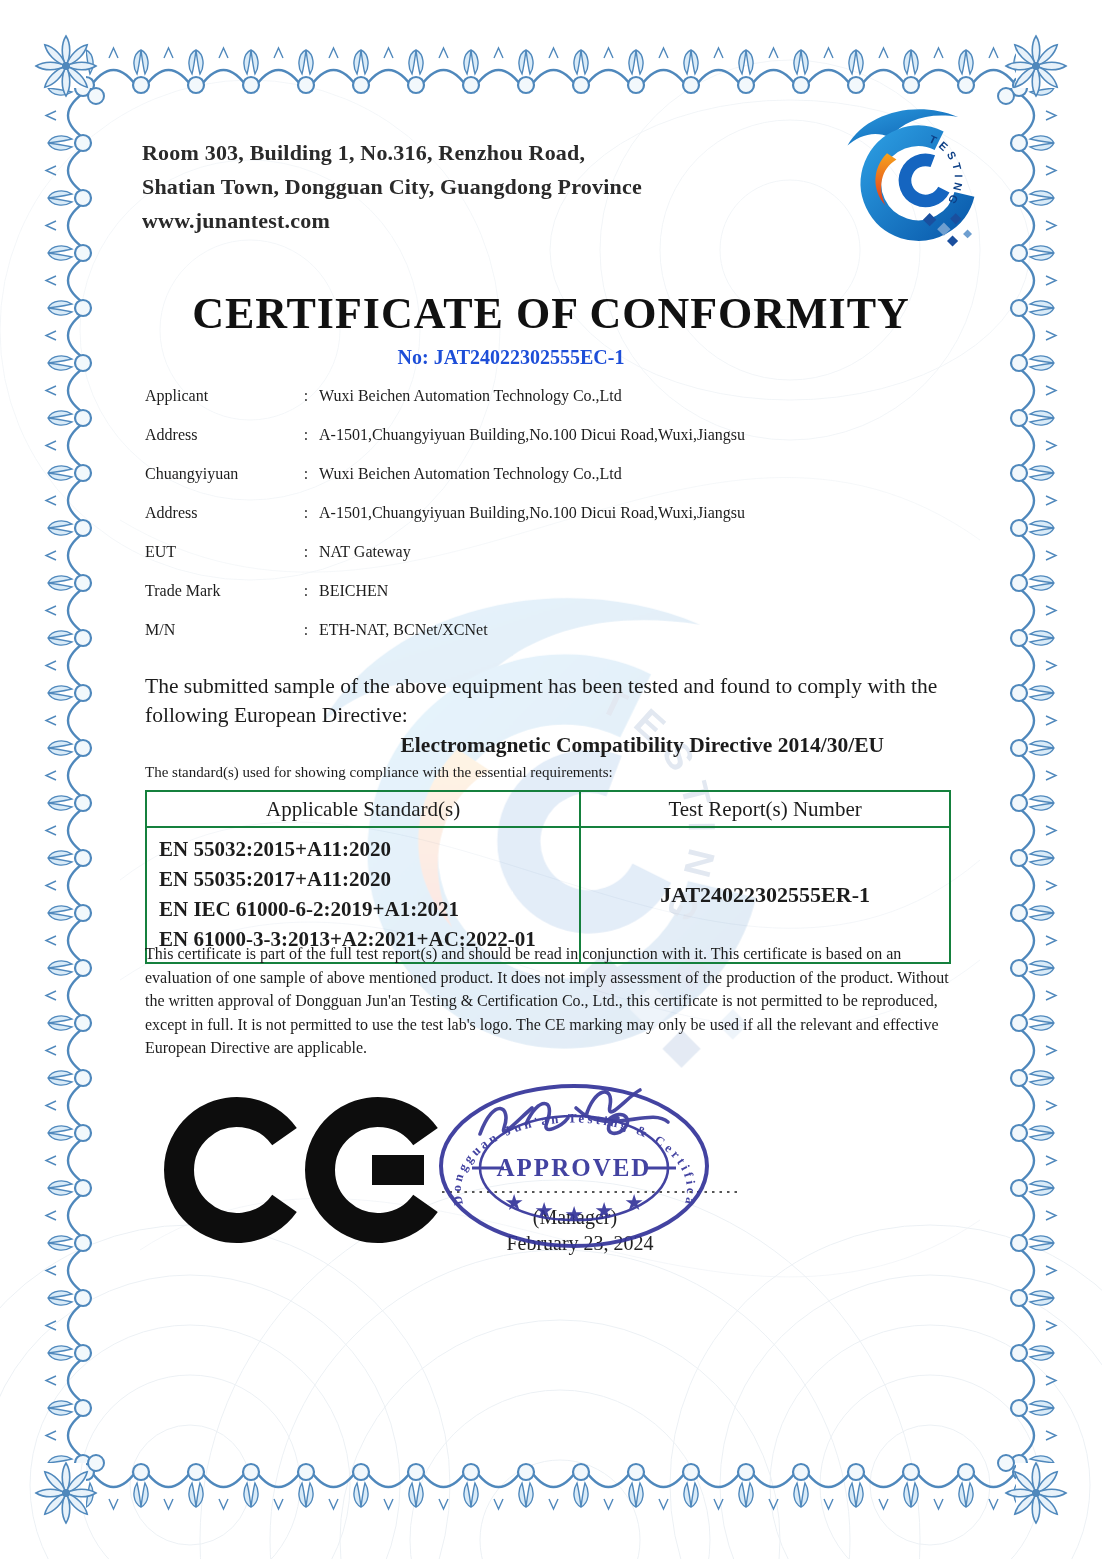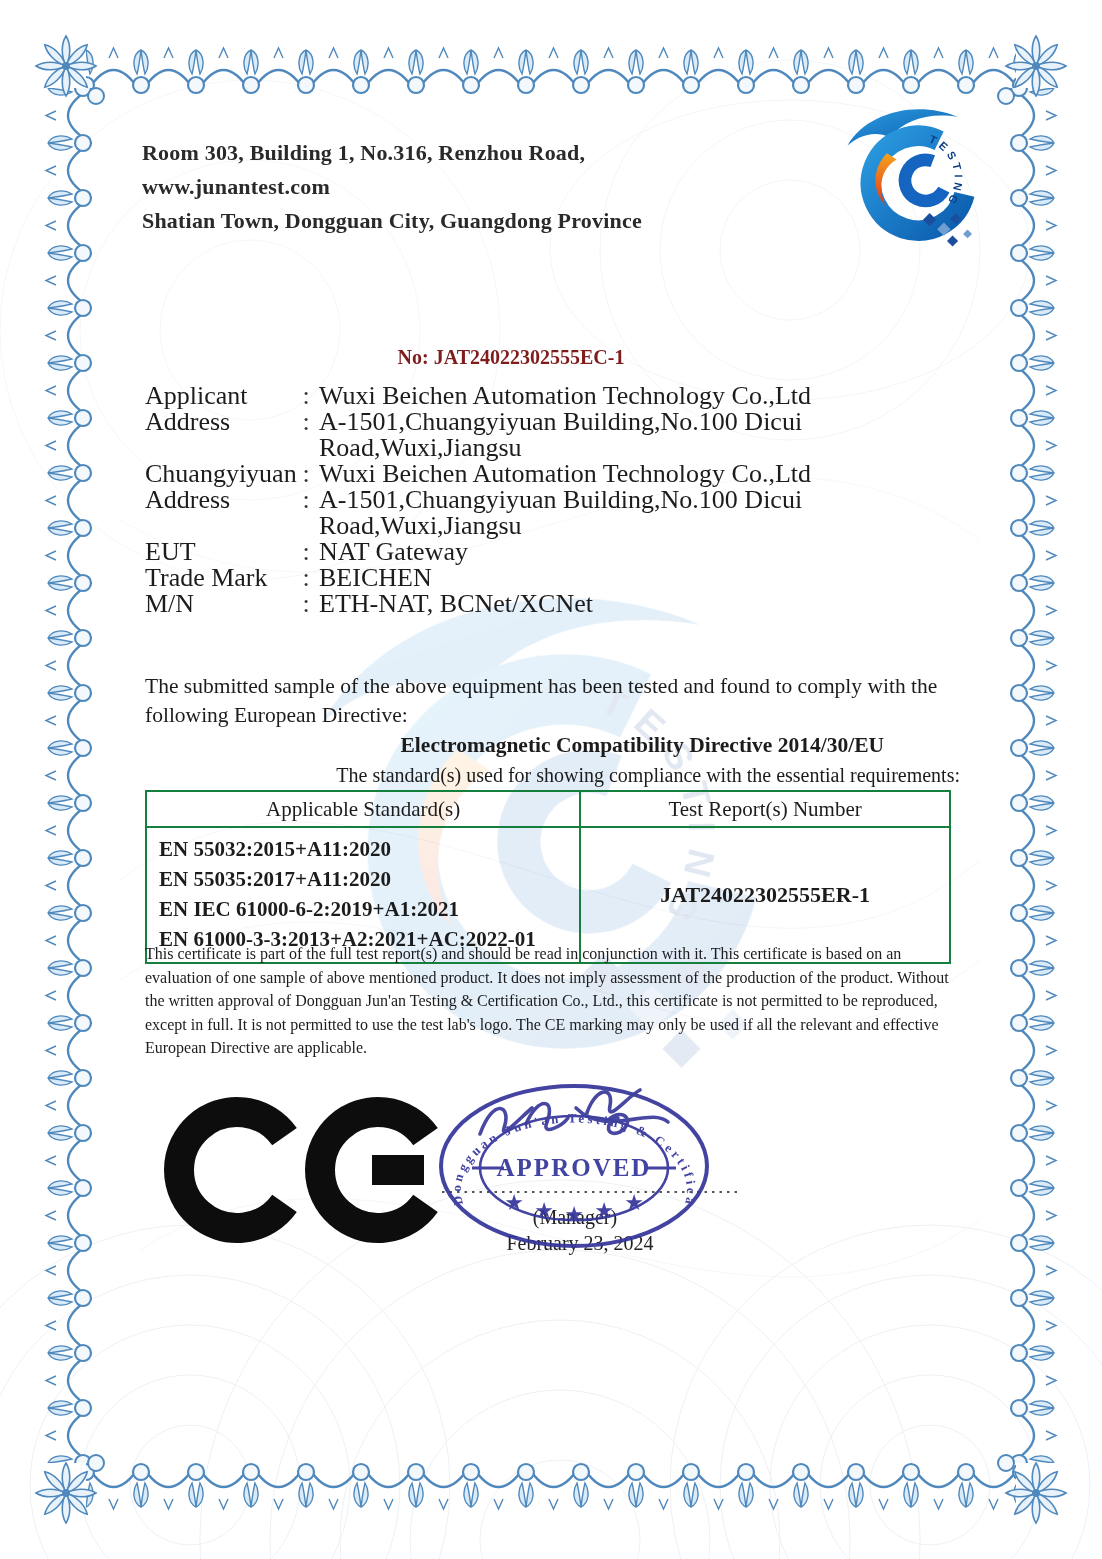--- a/index.html
+++ b/index.html
@@ -11,28 +11,28 @@
     color:#1c1c1c;
     overflow:hidden;
   }
   .abs{position:absolute;}
   
   .addr-block{left:142px;top:136px;font-size:22px;line-height:34px;letter-spacing:.2px;font-weight:bold;color:#2a2a2a;}
   .addr-block div{white-space:nowrap;}
   .logo-box{left:838px;top:98px;width:158px;height:158px;}
   
   .cert-title{left:0;top:288px;width:1102px;text-align:center;font-size:44px;font-weight:bold;letter-spacing:1px;color:#111;}
-  .cert-no{left:0;top:346px;width:1022px;text-align:center;font-size:20px;font-weight:bold;color:#7f1d1d;}
-  
-  .fields{left:145px;top:383px;width:815px;display:grid;grid-template-columns:148px 26px 1fr;font-size:26px;line-height:26px;}
+  .cert-no{left:0;top:346px;width:1022px;text-align:center;font-size:20px;font-weight:bold;color:#1d4ed8;}
+  
+  .fields{left:145px;top:383px;width:815px;display:grid;grid-template-columns:148px 26px 1fr;row-gap:13px;font-size:16px;line-height:26px;}
   .fields .colon{text-align:center;color:#333;}
   
   .intro{left:145px;top:672px;width:815px;font-size:21.5px;line-height:29px;}
   .directive{left:0;top:733px;width:884px;text-align:right;font-size:21.5px;font-weight:bold;}
-  .standards-intro{left:145px;top:764px;width:815px;font-size:20px;text-align:right;}
+  .standards-intro{left:145px;top:764px;width:815px;font-size:15px;}
   
   table.std{left:145px;top:790px;width:806px;border-collapse:collapse;position:absolute;font-size:21px;background:transparent;}
   table.std th, table.std td{border:2px solid #15803d;}
   table.std th{font-weight:normal;text-align:center;padding:4px 2px;height:26px;}
   table.std td.stds{padding:6px 0 8px 12px;font-weight:bold;line-height:30px;}
   table.std td.rep{text-align:center;font-weight:bold;font-size:22px;}
   table.std col.c1{width:54%;}table.std col.c2{width:46%;}
   
   .disclaimer{left:145px;top:942px;width:822px;font-size:16px;line-height:23.5px;text-align:left;}
   
@@ -211,28 +211,29 @@
         <circle cx="96" cy="1463" r="8" stroke="#4f88bc" stroke-width="2" fill="#f2f8fc"></circle>
       </g>
     <g>
         <use href="#cornerFlower" transform="translate(1036,1493)"></use>
         <circle cx="1006" cy="1463" r="8" stroke="#4f88bc" stroke-width="2" fill="#f2f8fc"></circle>
       </g>
   </svg>
 
   <div class="abs addr-block">
     <div>Room 303, Building 1, No.316, Renzhou Road,</div>
+    <div>Shatian Town, Dongguan City, Guangdong Province</div>
     <div>www.junantest.com</div>
-    <div>Shatian Town, Dongguan City, Guangdong Province</div>
   </div>
 
   <svg class="abs logo-box" viewBox="0 0 100 100">
     <use href="#logoArt"></use>
   </svg>
 
+  <div class="abs cert-title">CERTIFICATE OF CONFORMITY</div>
   <div class="abs cert-no">No: JAT24022302555EC-1</div>
 
   <div class="abs fields">
     <div>Applicant</div>
       <div class="colon">:</div>
       <div>Wuxi Beichen Automation Technology Co.,Ltd</div>
     <div>Address</div>
       <div class="colon">:</div>
       <div>A-1501,Chuangyiyuan Building,No.100 Dicui Road,Wuxi,Jiangsu</div>
     <div>Chuangyiyuan</div>

